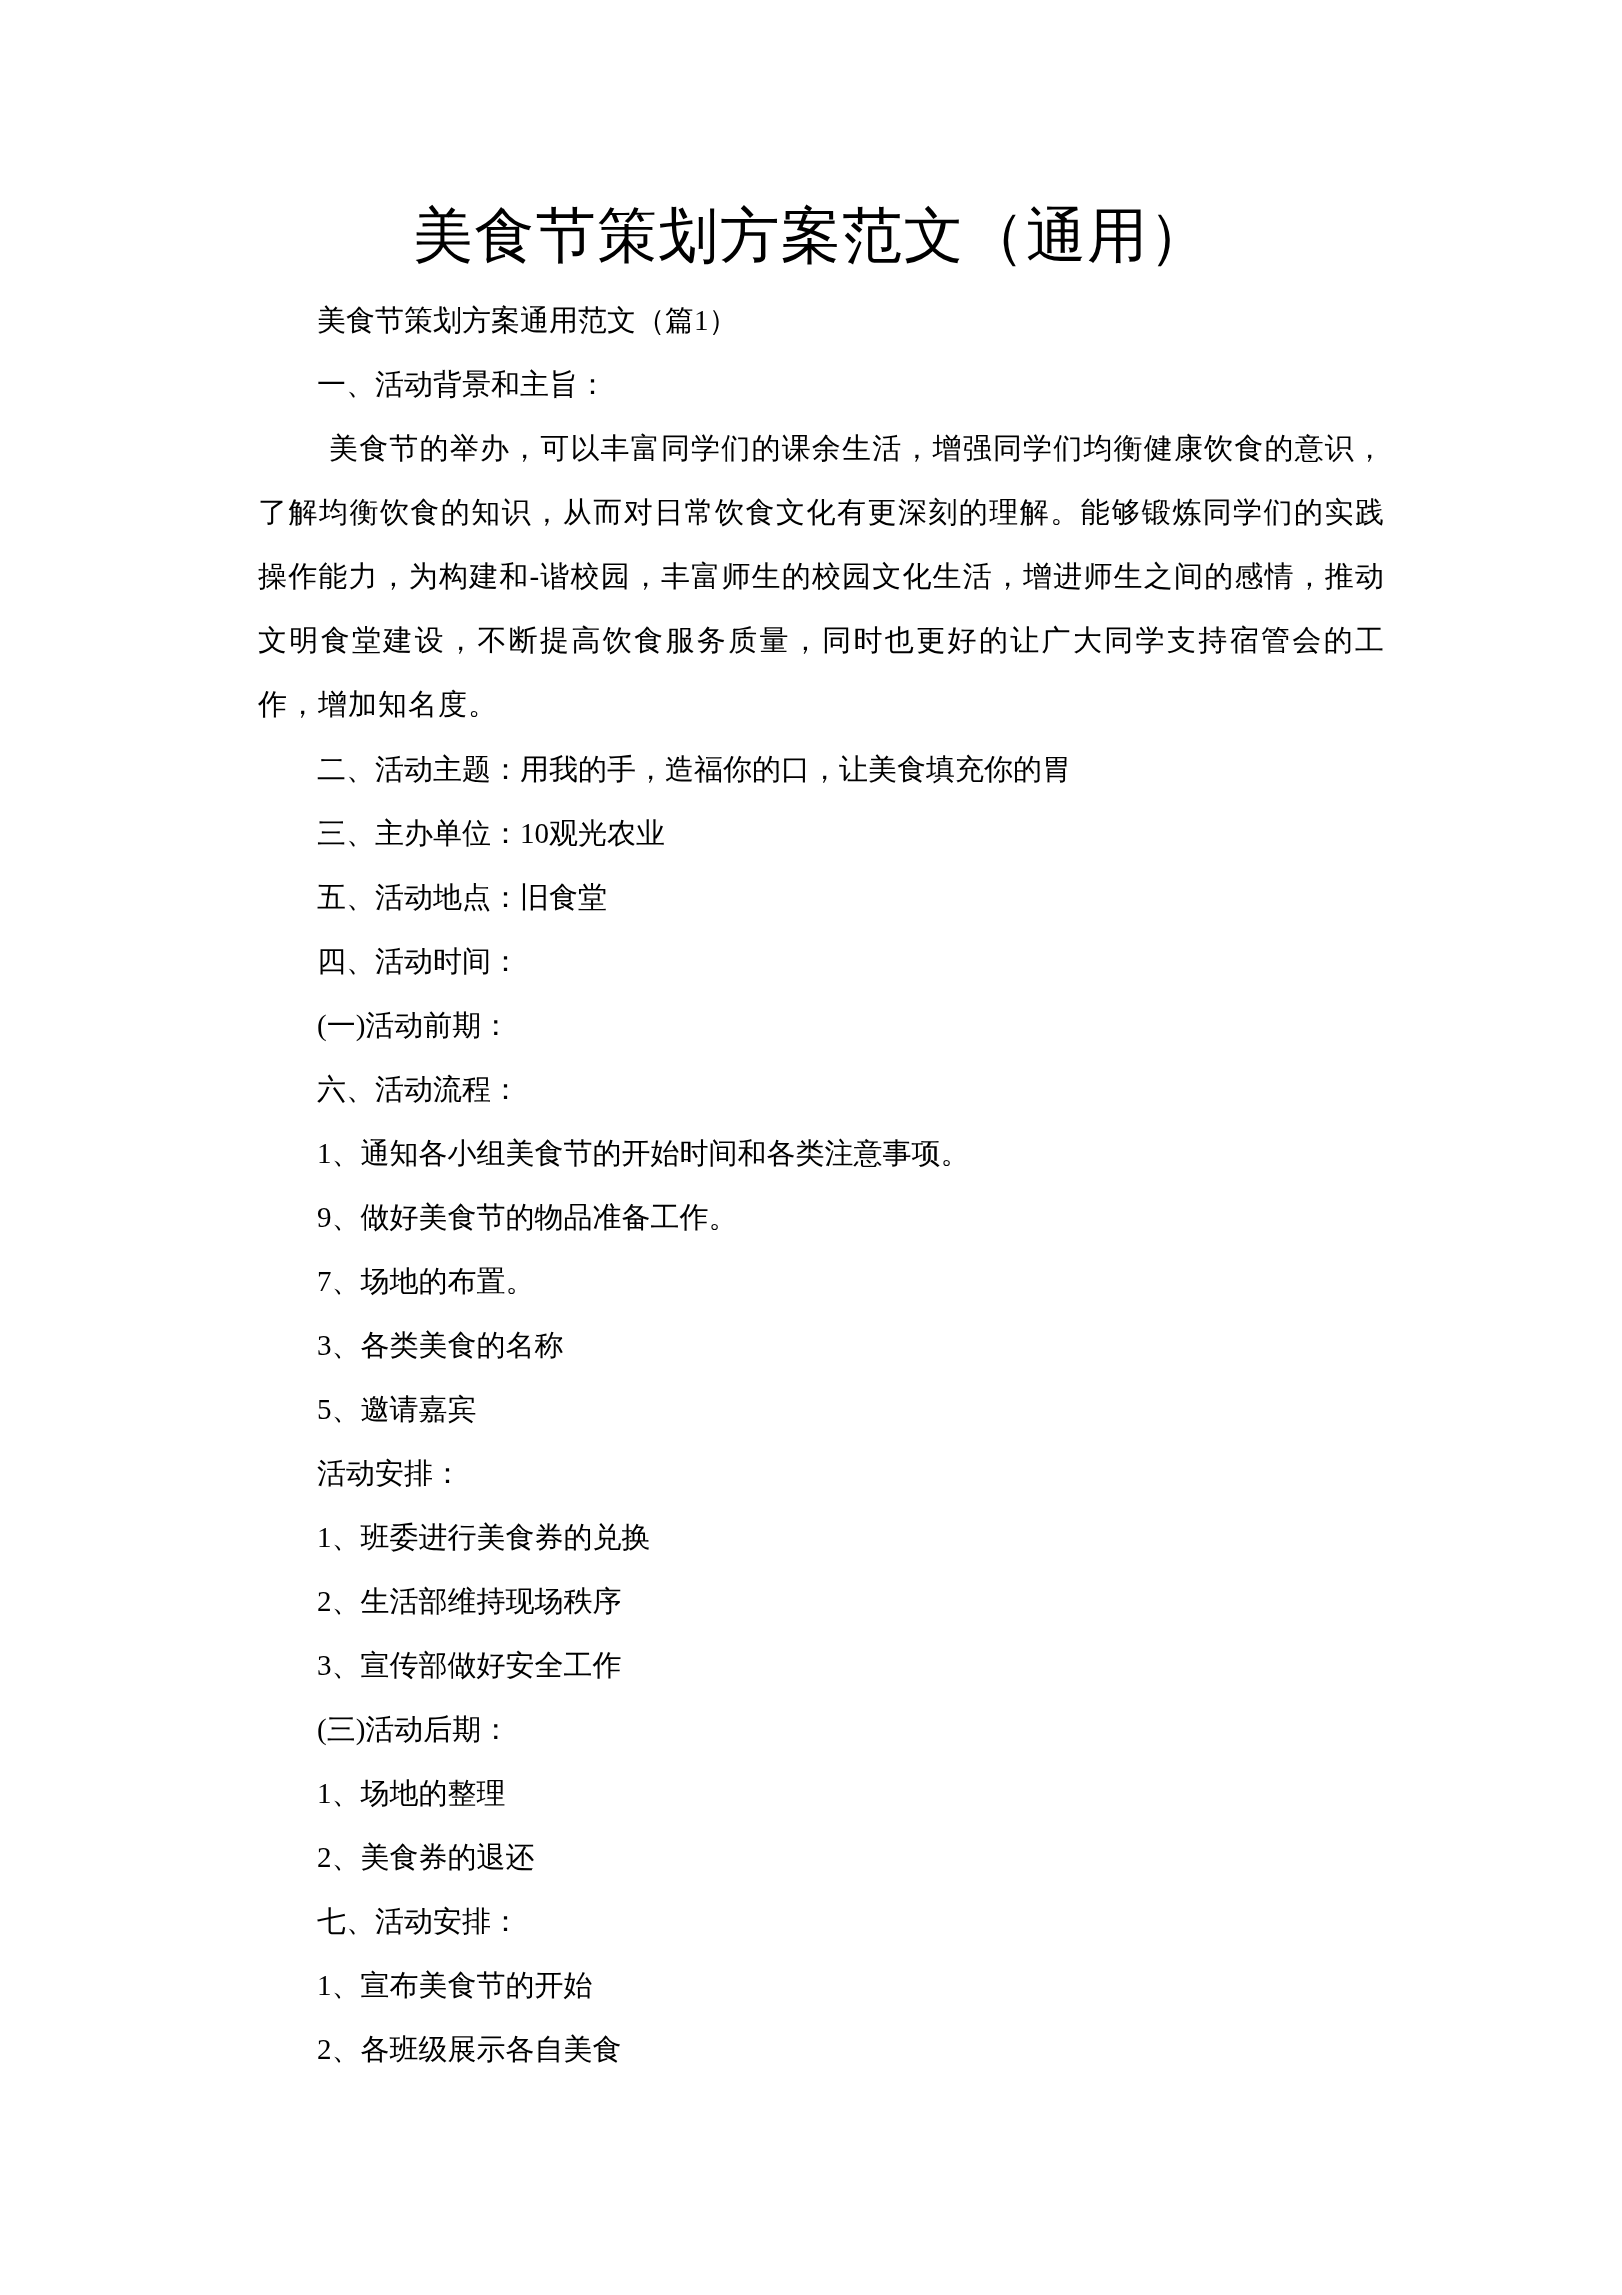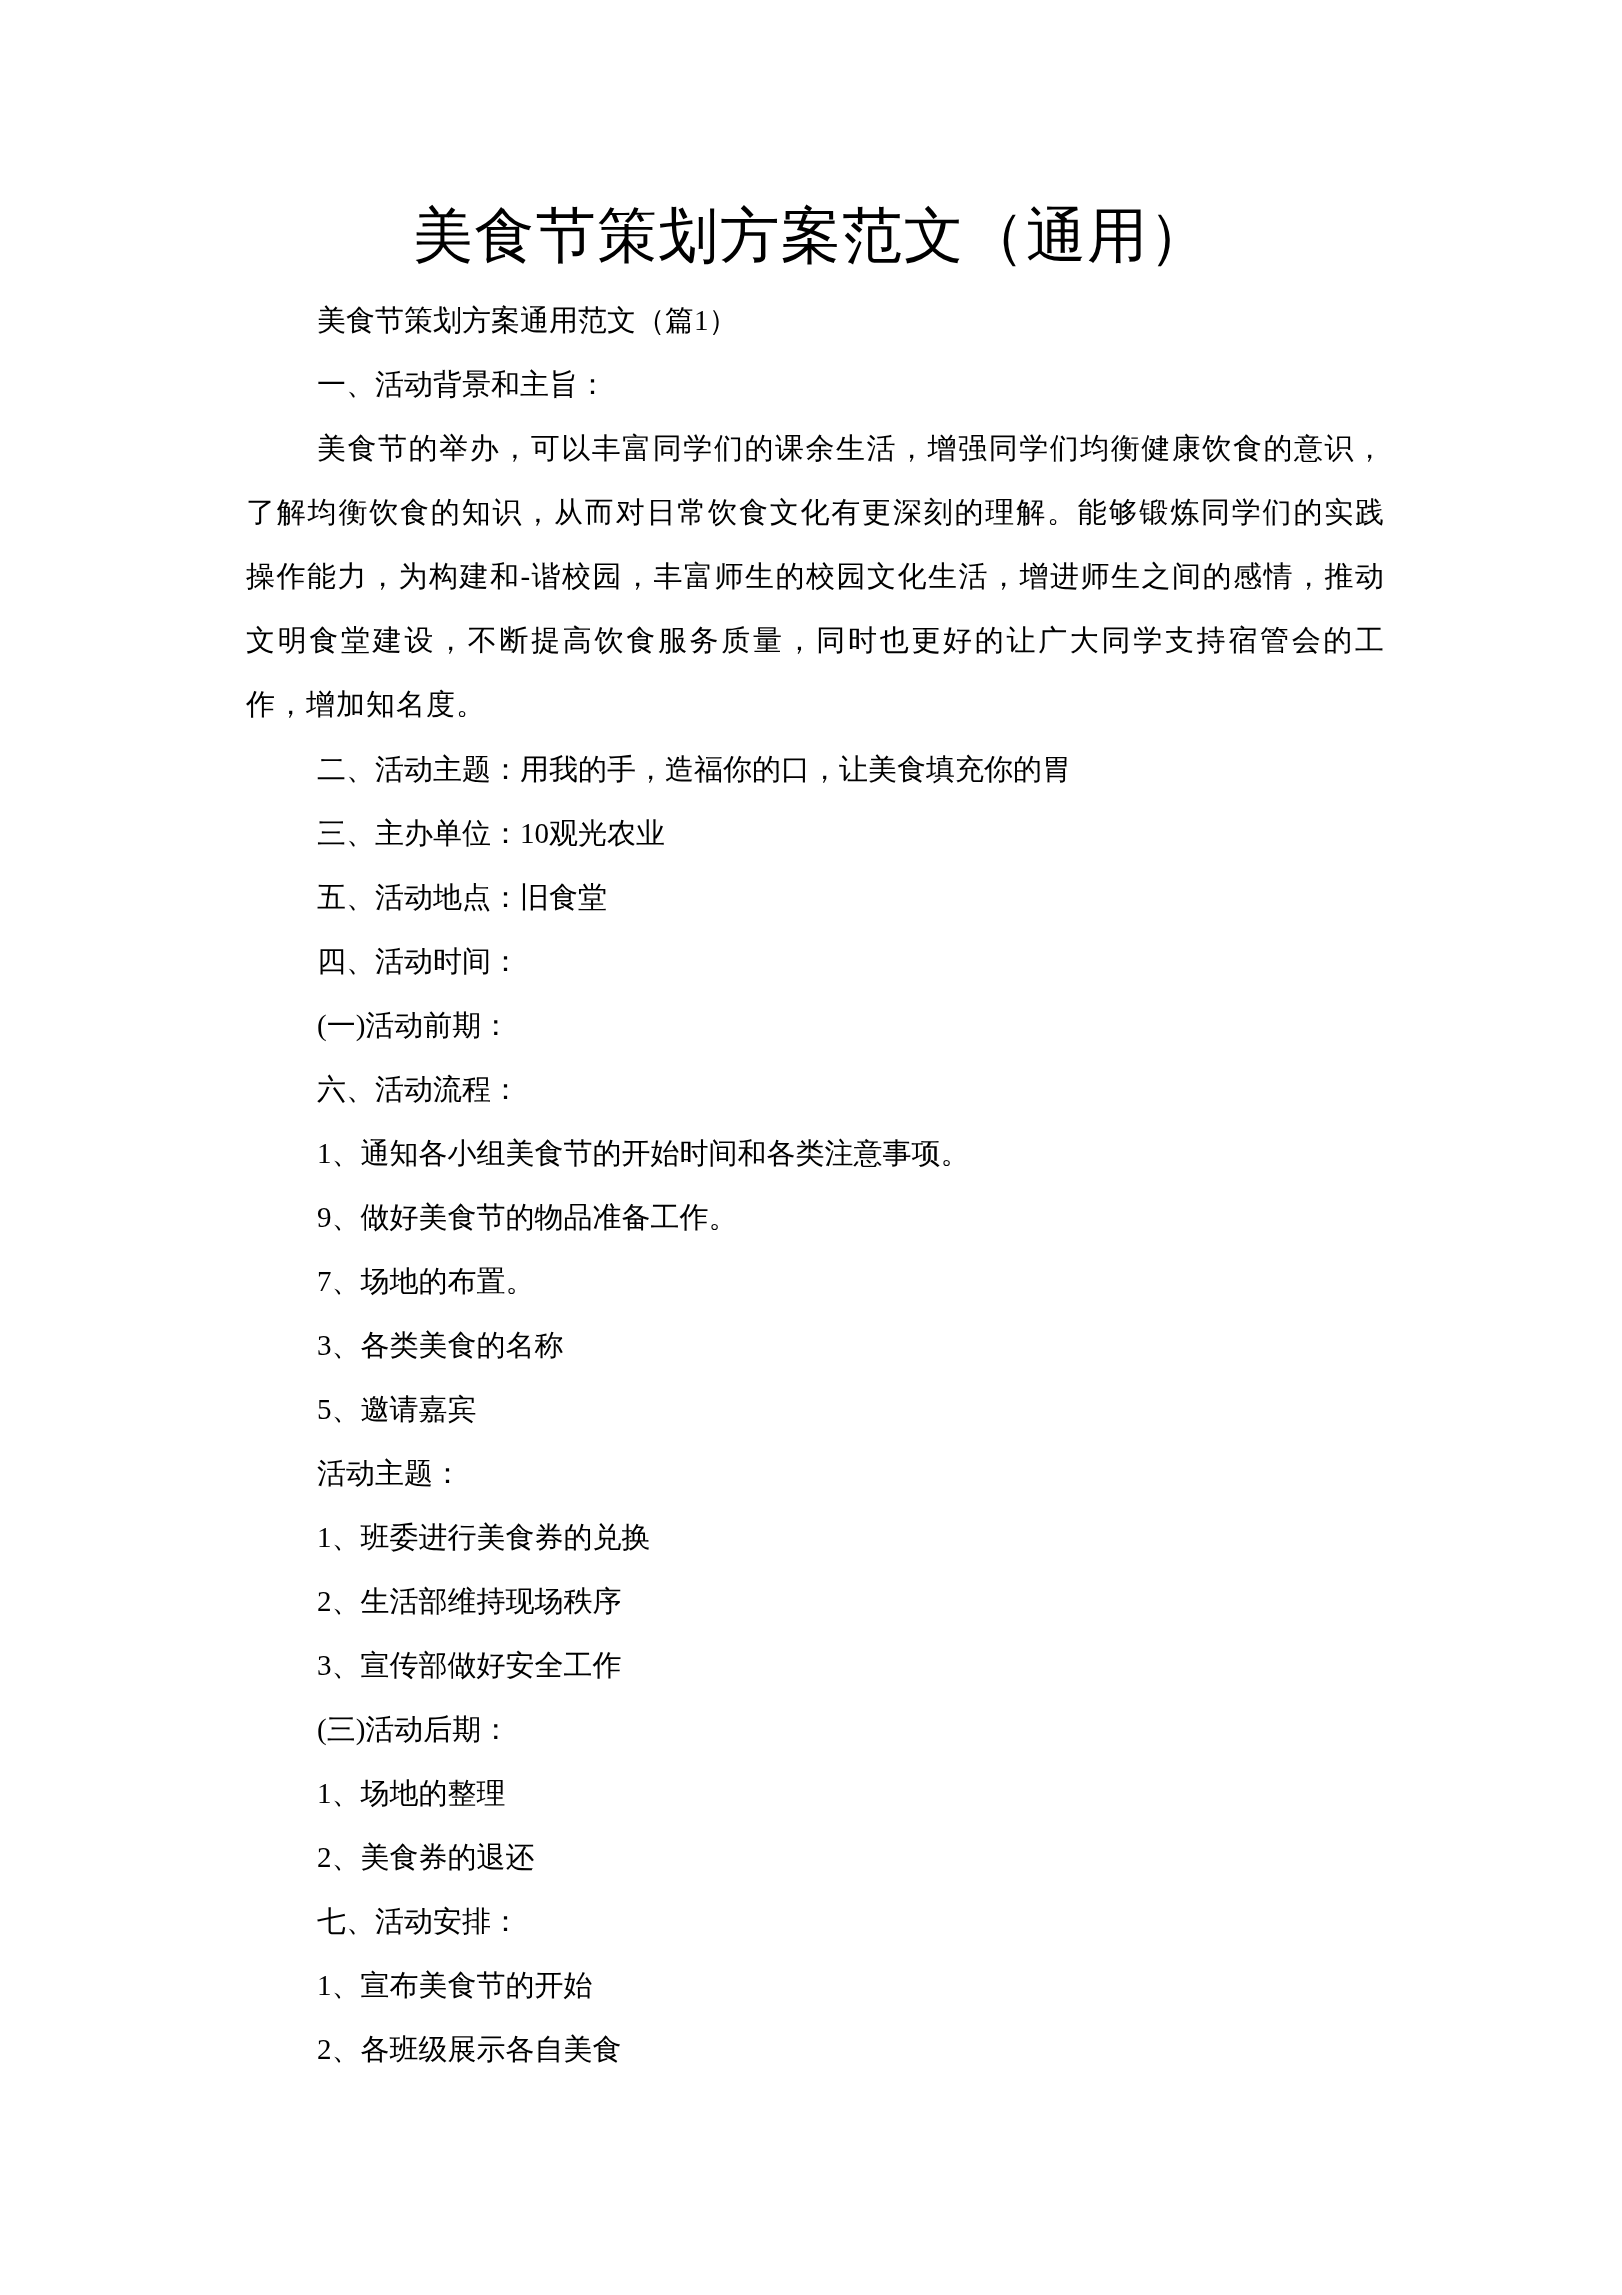--- a/index.html
+++ b/index.html
@@ -61,35 +61,35 @@
   </style>
 </head>
 <body>
 
 <div class="page">
   <div class="title">美食节策划方案范文（通用）</div>
 
   <div class="body">
     <div class="line indent">美食节策划方案通用范文（篇1）</div>
     <div class="line indent">一、活动背景和主旨：</div>
-    <div class="para" style="height:321px;">美食节的举办，可以丰富同学们的课余生活，增强同学们均衡健康饮食的意识，了解均衡饮食的知识，从而对日常饮食文化有更深刻的理解。能够锻炼同学们的实践操作能力，为构建和-谐校园，丰富师生的校园文化生活，增进师生之间的感情，推动文明食堂建设，不断提高饮食服务质量，同时也更好的让广大同学支持宿管会的工作，增加知名度。</div>
+    <div class="para" style="height:321px;margin-left:12px;">美食节的举办，可以丰富同学们的课余生活，增强同学们均衡健康饮食的意识，了解均衡饮食的知识，从而对日常饮食文化有更深刻的理解。能够锻炼同学们的实践操作能力，为构建和-谐校园，丰富师生的校园文化生活，增进师生之间的感情，推动文明食堂建设，不断提高饮食服务质量，同时也更好的让广大同学支持宿管会的工作，增加知名度。</div>
     <div class="line indent">二、活动主题：用我的手，造福你的口，让美食填充你的胃</div>
     <div class="line indent">三、主办单位：10观光农业</div>
     <div class="line indent">五、活动地点：旧食堂</div>
     <div class="line indent">四、活动时间：</div>
     <div class="line indent">(一)活动前期：</div>
 
     <div class="line indent">六、活动流程：</div>
     <div class="line indent">1、通知各小组美食节的开始时间和各类注意事项。</div>
     <div class="line indent">9、做好美食节的物品准备工作。</div>
     <div class="line indent">7、场地的布置。</div>
     <div class="line indent">3、各类美食的名称</div>
     <div class="line indent">5、邀请嘉宾</div>
 
-    <div class="line indent">活动主题：</div>
+    <div class="line indent">活动安排：</div>
     <div class="line indent">1、班委进行美食券的兑换</div>
     <div class="line indent">2、生活部维持现场秩序</div>
     <div class="line indent">3、宣传部做好安全工作</div>
 
     <div class="line indent">(三)活动后期：</div>
     <div class="line indent">1、场地的整理</div>
     <div class="line indent">2、美食券的退还</div>
 
     <div class="line indent">七、活动安排：</div>
     <div class="line indent">1、宣布美食节的开始</div>

